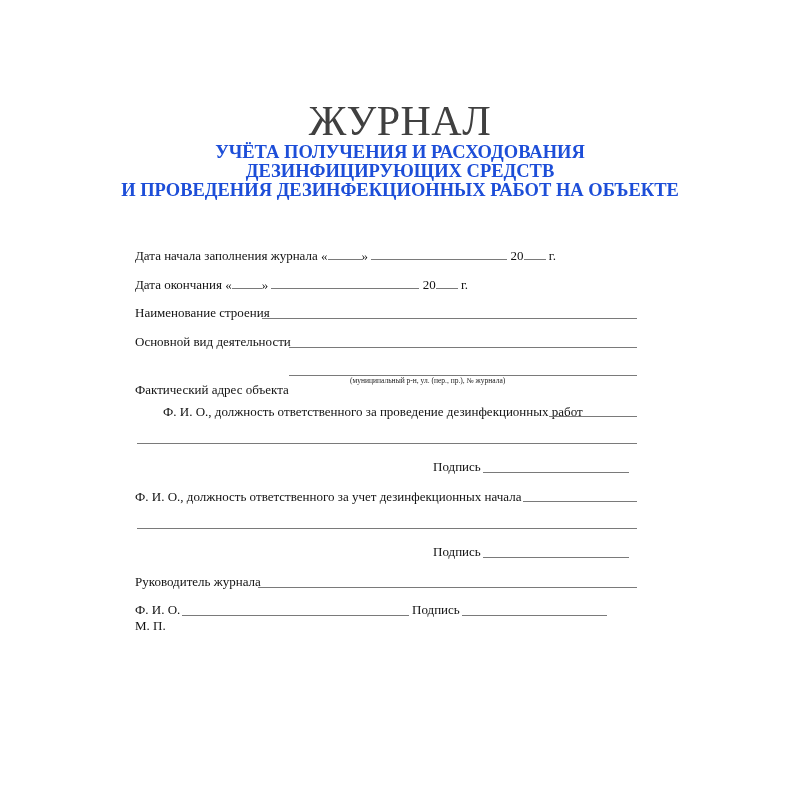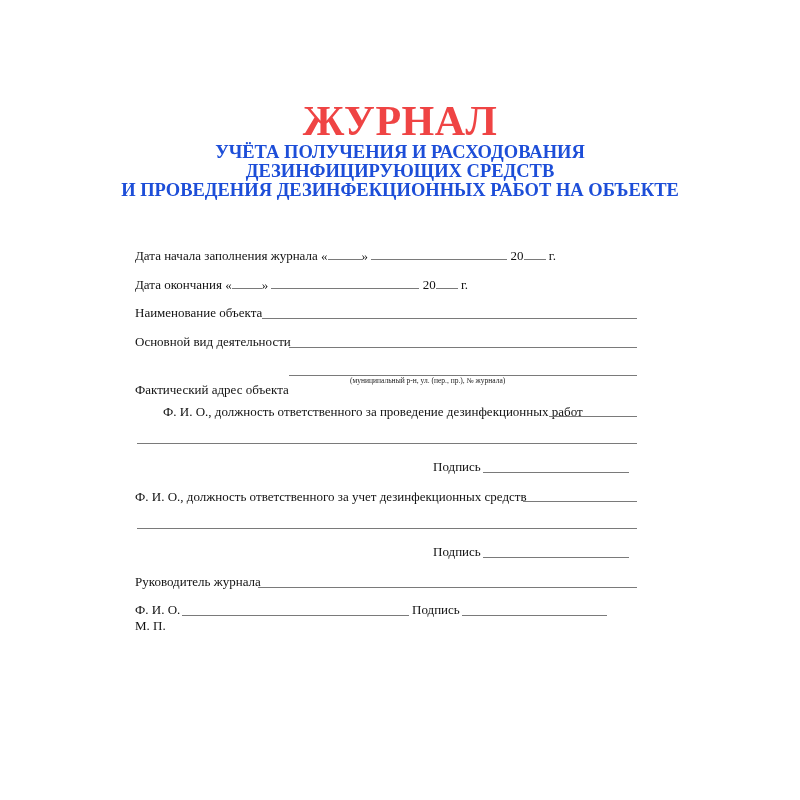--- a/index.html
+++ b/index.html
@@ -1,19 +1,19 @@
 <!DOCTYPE html>
 <html><head>
   <meta charset="utf-8">
   <style>
     html, body { margin: 0; padding: 0; background: #ffffff; }
     body { width: 800px; height: 800px; position: relative; overflow: hidden;
            font-family: "Liberation Serif", "DejaVu Serif", serif; color: #111; }
     .title { position: absolute; left: 0; width: 800px; top: 98px; text-align: center;
-             font-size: 42px; font-weight: bold; letter-spacing: 0.5px; line-height: 46px; color: #ef4444; }
+             font-size: 42px; font-weight: normal; letter-spacing: 0.5px; line-height: 46px; color: #404040; }
     .sub { position: absolute; left: 0; width: 800px; text-align: center;
            font-size: 18.5px; font-weight: bold; line-height: 20px; color: #1d4ed8; }
     .s1 { top: 142px; } .s2 { top: 161px; } .s3 { top: 180px; }
     .row { position: absolute; left: 135px; font-size: 13px; line-height: 16px; white-space: nowrap; text-align: center; }
     .ln { display: inline-block; border-bottom: 1px solid #7a7a7a; height: 12px; vertical-align: baseline; }
     .abs-line { position: absolute; border-bottom: 1px solid #7a7a7a; height: 0; }
     .hint { position: absolute; font-size: 7.5px; left: 350px; top: 376px; white-space: nowrap; color: #222; }
   </style>
 </head>
 <body>
@@ -31,21 +31,21 @@
 </div>
 
 <div class="row" style="top:276px;">
   <span>Дата окончания «</span><span class="ln" style="width:30px"></span><span>»</span>
   <span class="ln" style="width:148px"></span>
   <span>20</span><span class="ln" style="width:22px"></span>
   <span>г.</span>
 </div>
 
 <div class="row" style="top:305px;">
-  <span>Наименование объекта</span>
+  <span>Наименование строения</span>
 </div>
 <div class="abs-line" style="left:262px;width:375px;top:318px;"></div>
 
 <div class="row" style="top:334px;">
   <span>Основной вид деятельности</span>
 </div>
 <div class="abs-line" style="left:289px;width:348px;top:347px;"></div>
 
 <div class="row" style="top:382px;">
   <span>Фактический адрес объекта</span>
@@ -57,21 +57,21 @@
   <span>Ф. И. О., должность ответственного за проведение дезинфекционных работ</span>
 </div>
 <div class="abs-line" style="left:549px;width:88px;top:416px;"></div>
 <div class="abs-line" style="left:137px;width:500px;top:443px;"></div>
 <div class="row" style="top:459px;left:433px;">
   <span>Подпись</span>
 </div>
 <div class="abs-line" style="left:483px;width:146px;top:472px;"></div>
 
 <div class="row" style="top:489px;">
-  <span>Ф. И. О., должность ответственного за учет дезинфекционных средств</span>
+  <span>Ф. И. О., должность ответственного за учет дезинфекционных начала</span>
 </div>
 <div class="abs-line" style="left:523px;width:114px;top:501px;"></div>
 <div class="abs-line" style="left:137px;width:500px;top:528px;"></div>
 <div class="row" style="top:544px;left:433px;">
   <span>Подпись</span>
 </div>
 <div class="abs-line" style="left:483px;width:146px;top:557px;"></div>
 
 <div class="row" style="top:574px;">
   <span>Руководитель журнала</span>

